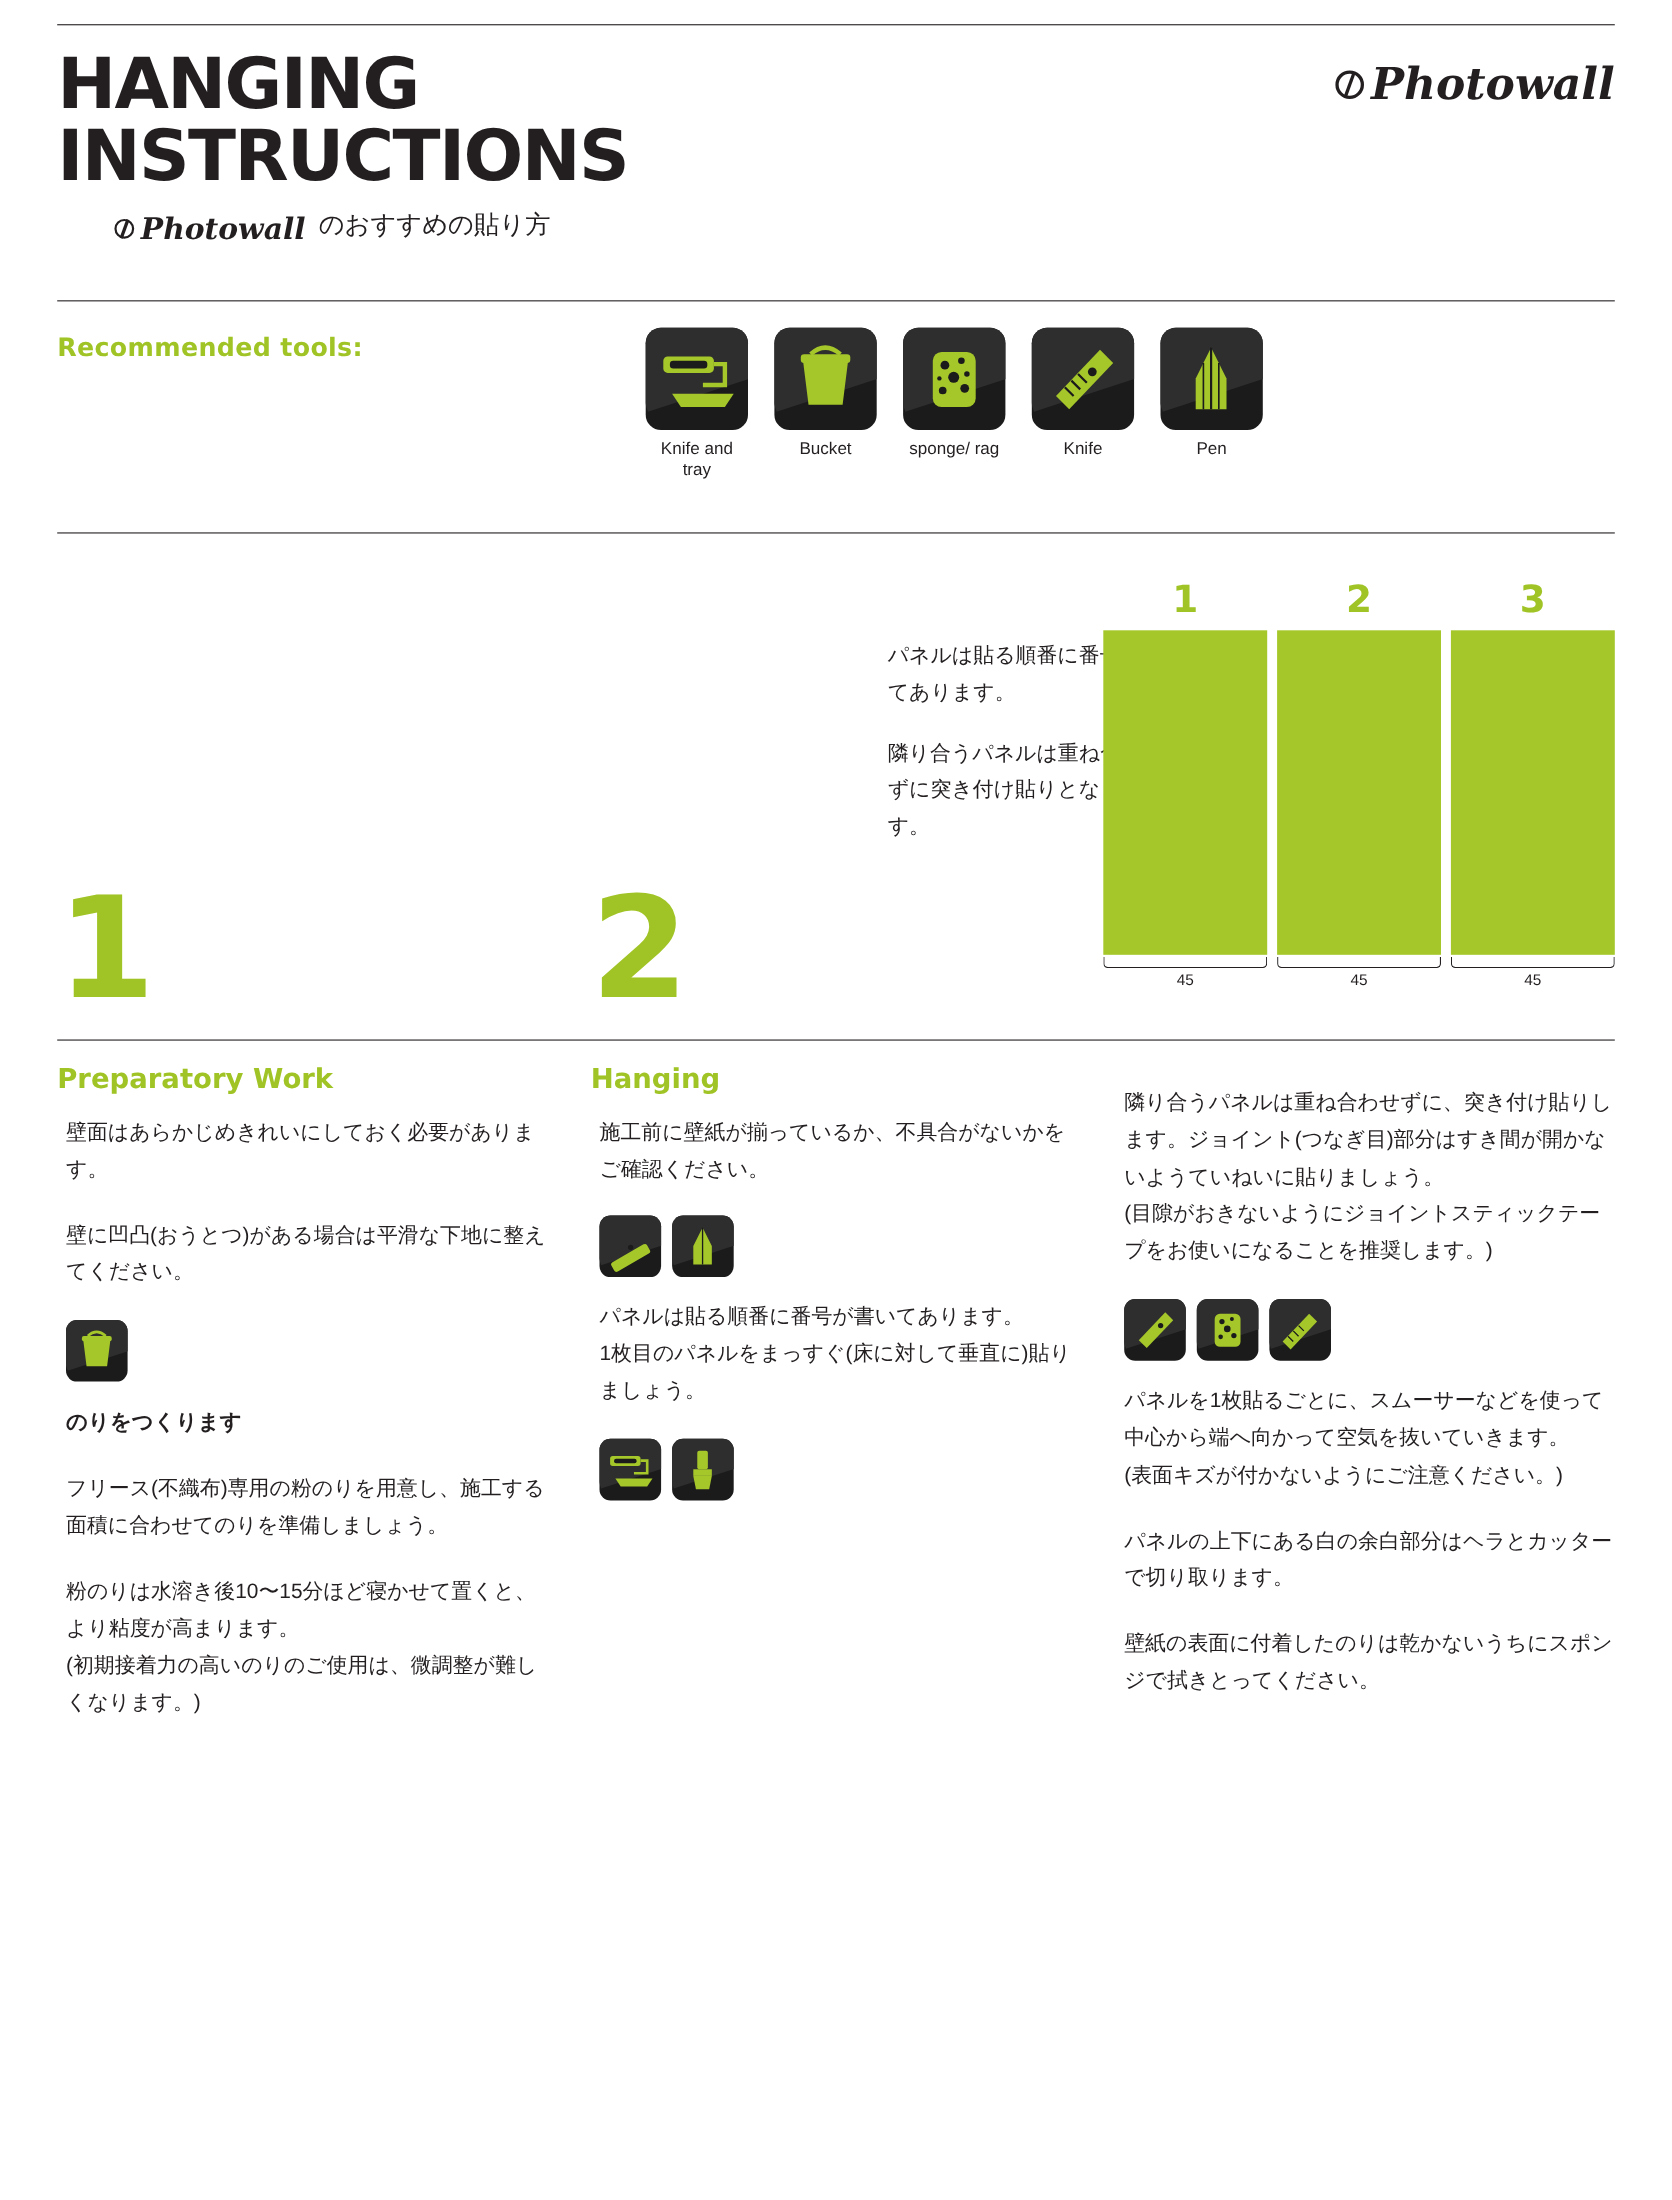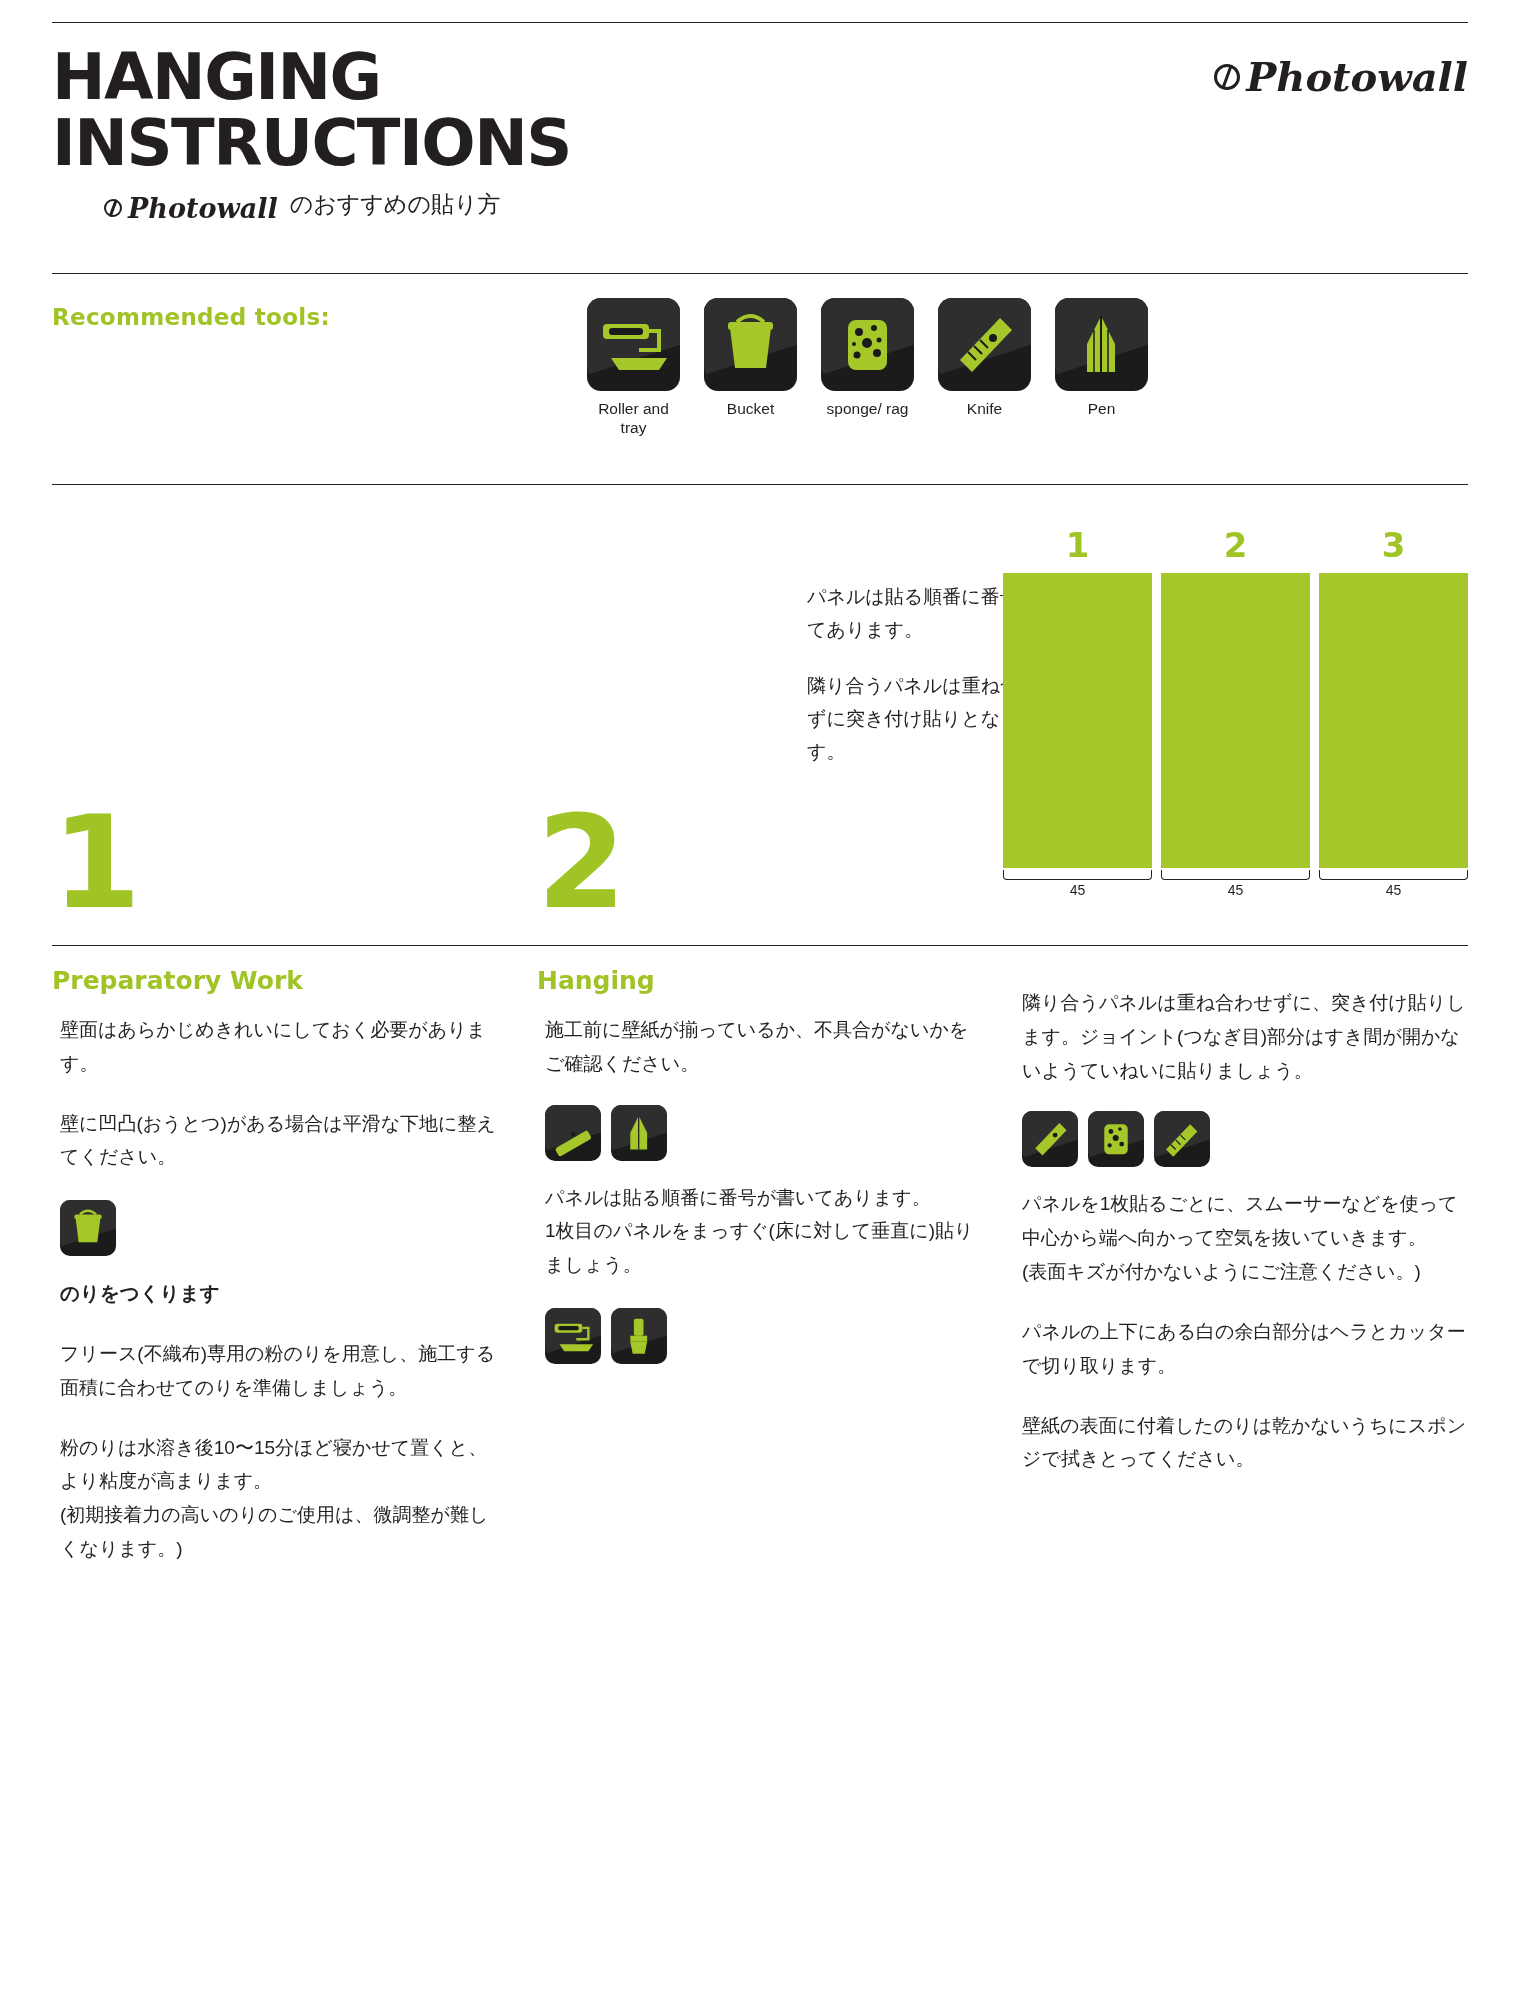--- a/index.html
+++ b/index.html
@@ -290,21 +290,21 @@
 
       <div class="tool">
         <div class="icon-box">
           <svg width="93" height="93" viewBox="0 0 93 93">
             <rect x="16" y="26" width="46" height="15" rx="4" fill="#a5c72a"></rect>
             <rect x="22" y="30" width="34" height="7" rx="3" fill="#1b1b1b"></rect>
             <path d="M62 33 L72 33 L72 52 L52 52" stroke="#a5c72a" stroke-width="4" fill="none"></path>
             <path d="M24 60 L80 60 L72 72 L32 72 Z" fill="#a5c72a"></path>
           </svg>
         </div>
-        <div class="cap">Roller and tray</div>
+        <div class="cap">Knife and tray</div>
       </div>
 
       <div class="tool">
         <div class="icon-box">
           <svg width="93" height="93" viewBox="0 0 93 93">
             <path d="M26 30 h41 l-5 40 h-31 z" fill="#a5c72a"></path>
             <rect x="24" y="24" width="45" height="8" rx="3" fill="#a5c72a"></rect>
             <path d="M33 24 q13 -12 27 0" stroke="#a5c72a" stroke-width="4" fill="none"></path>
           </svg>
         </div>
@@ -456,20 +456,21 @@
             </svg>
           </div>
         </div>
 
       </div>
     </div>
 
     <div class="col col-3">
       <div class="body-text spacer-top">
         <p class="tight">隣り合うパネルは重ね合わせずに、突き付け貼りします。ジョイント(つなぎ目)部分はすき間が開かないようていねいに貼りましょう。</p>
+        <p>(目隙がおきないようにジョイントスティックテープをお使いになることを推奨します。)</p>
 
         <div class="icon-row">
           <div class="icon-box small">
             <svg width="56" height="56" viewBox="0 0 93 93">
               <path d="M22 62 L62 20 L74 32 L34 74 Z" fill="#a5c72a"></path>
               <circle cx="55" cy="40" r="4" fill="#1b1b1b"></circle>
             </svg>
           </div>
           <div class="icon-box small">
             <svg width="56" height="56" viewBox="0 0 93 93">

